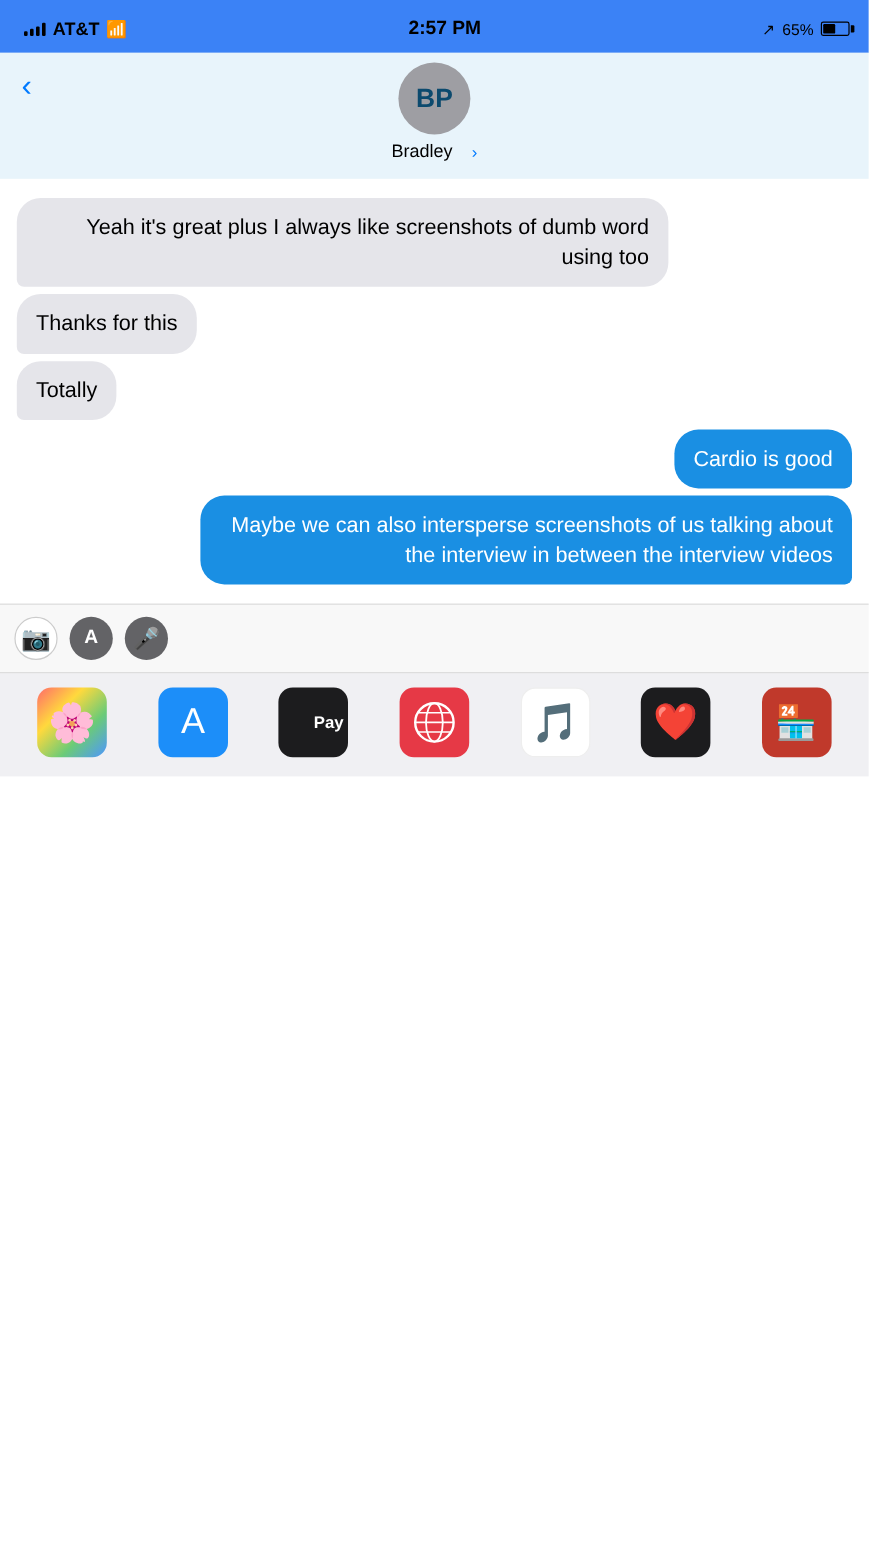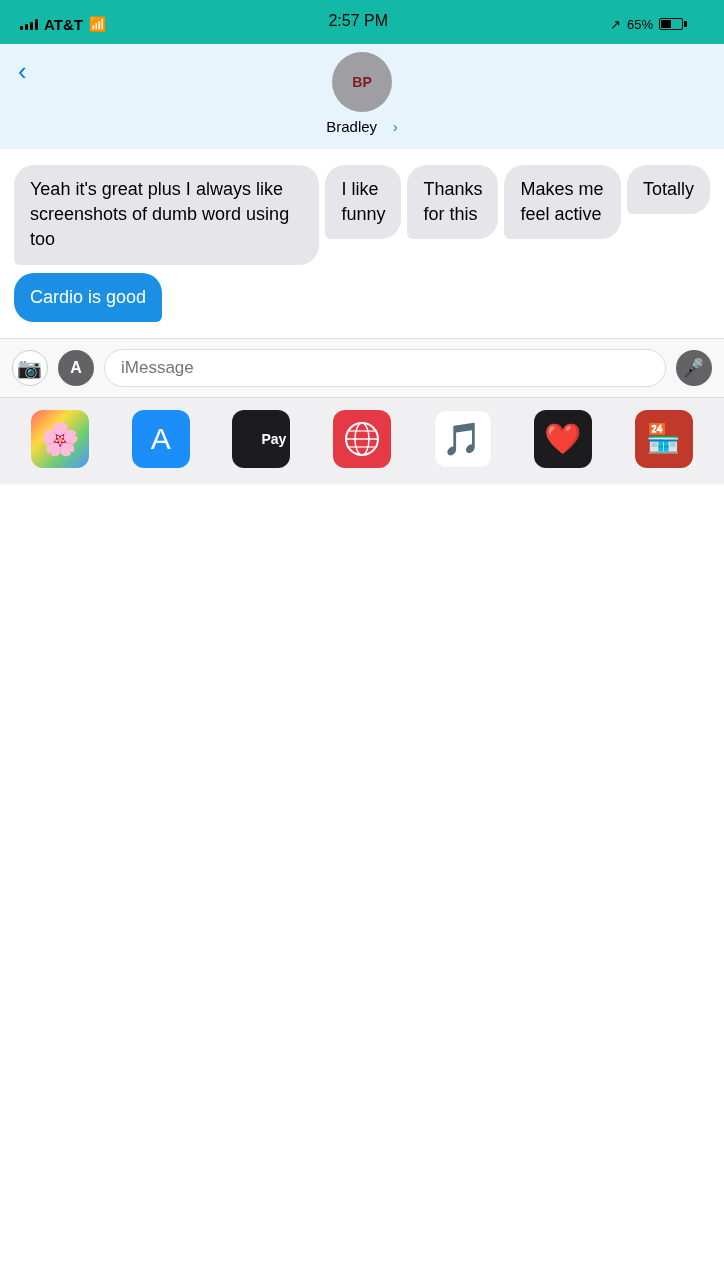--- a/index.html
+++ b/index.html
@@ -7,24 +7,25 @@
     body {
       font-family: -apple-system, 'SF Pro Text', 'Helvetica Neue', Arial, sans-serif;
       background: #fff;
       width: 724px;
       min-height: 1288px;
       overflow-x: hidden;
     }
 
     
     .status-bar {
-      background: #14b8a6;
-      display: flex;
+      background: #3b82f6;
+      display: flex;
+      align-items: center;
       justify-content: space-between;
-      padding: 12px 37px 8px 20px;
+      padding: 12px 12px 8px 20px;
       height: 44px;
     }
     .status-left {
       display: flex;
       align-items: center;
       gap: 6px;
       font-size: 15px;
       font-weight: 600;
       color: #000;
     }
@@ -33,21 +34,21 @@
       align-items: flex-end;
       gap: 2px;
       height: 12px;
     }
     .signal-bar {
       background: #000;
       width: 3px;
       border-radius: 1px;
     }
     .wifi-icon { font-size: 14px; }
-    .status-center { font-size: 16px; font-weight: 400; color: #000; }
+    .status-center { font-size: 16px; font-weight: 700; color: #000; }
     .status-right {
       display: flex;
       align-items: center;
       gap: 6px;
       font-size: 13px;
       font-weight: 500;
       color: #000;
     }
     .battery-icon {
       display: inline-flex;
@@ -92,22 +93,22 @@
       font-size: 26px;
       cursor: pointer;
     }
     .avatar {
       width: 60px; height: 60px;
       border-radius: 50%;
       background: #9e9ea3;
       display: flex;
       align-items: center;
       justify-content: center;
-      color: #7f1d1d;
-      font-size: 14px;
+      color: #0c4a6e;
+      font-size: 22px;
       font-weight: 600;
       margin-bottom: 6px;
     }
     .contact-name {
       font-size: 15px;
       color: #000;
       font-weight: 400;
       display: flex;
       align-items: center;
       gap: 16px;
@@ -141,22 +142,23 @@
     .bubble-sent {
       background: #1a8fe3;
       align-self: flex-end;
       border-bottom-right-radius: 6px;
       color: #fff;
     }
 
     
     .msg-group {
       display: flex;
-      flex-direction: row;
+      flex-direction: column;
       gap: 6px;
+      text-align: right;
     }
     .msg-group.received { align-items: flex-start; }
     .msg-group.sent { align-items: flex-end; }
 
     
     .partial-bubble {
       background: #e5e5ea;
       border-radius: 20px 20px 0 20px;
       padding: 12px 16px;
       font-size: 18px;
@@ -262,50 +264,46 @@
   </div>
 </div>
 
 <div class="messages">
 
   <div class="msg-group received">
     <div class="bubble bubble-received">
       <span>Yeah it's great plus I always like screenshots of dumb word using too</span>
     </div>
     <div class="bubble bubble-received">
-      <span>I like funny</span>
-    </div>
-    <div class="bubble bubble-received">
       <span>Thanks for this</span>
-    </div>
-    <div class="bubble bubble-received">
-      <span>Makes me feel active</span>
     </div>
     <div class="bubble bubble-received">
       <span>Totally</span>
     </div>
   </div>
 
   <div class="msg-group sent">
     <div class="bubble bubble-sent">
       <span>Cardio is good</span>
     </div>
+    <div class="bubble bubble-sent">
+      <span>Maybe we can also intersperse screenshots of us talking about the interview in between the interview videos</span>
+    </div>
   </div>
 
 
 </div>
 
 <div class="input-bar">
   <div class="input-icon-btn camera">
     <span>📷</span>
   </div>
   <div class="input-icon-btn appstore">
     <span style="font-weight:700;font-size:16px;">A</span>
   </div>
-  <input class="input-field" type="text" readonly="" placeholder="iMessage" style="">
   <div class="input-icon-btn mic">
     <span>🎤</span>
   </div>
 </div>
 
 <div class="dock">
   <div class="dock-icon photos">
     <span style="font-size:32px;">🌸</span>
   </div>
   <div class="dock-icon appstore2">

